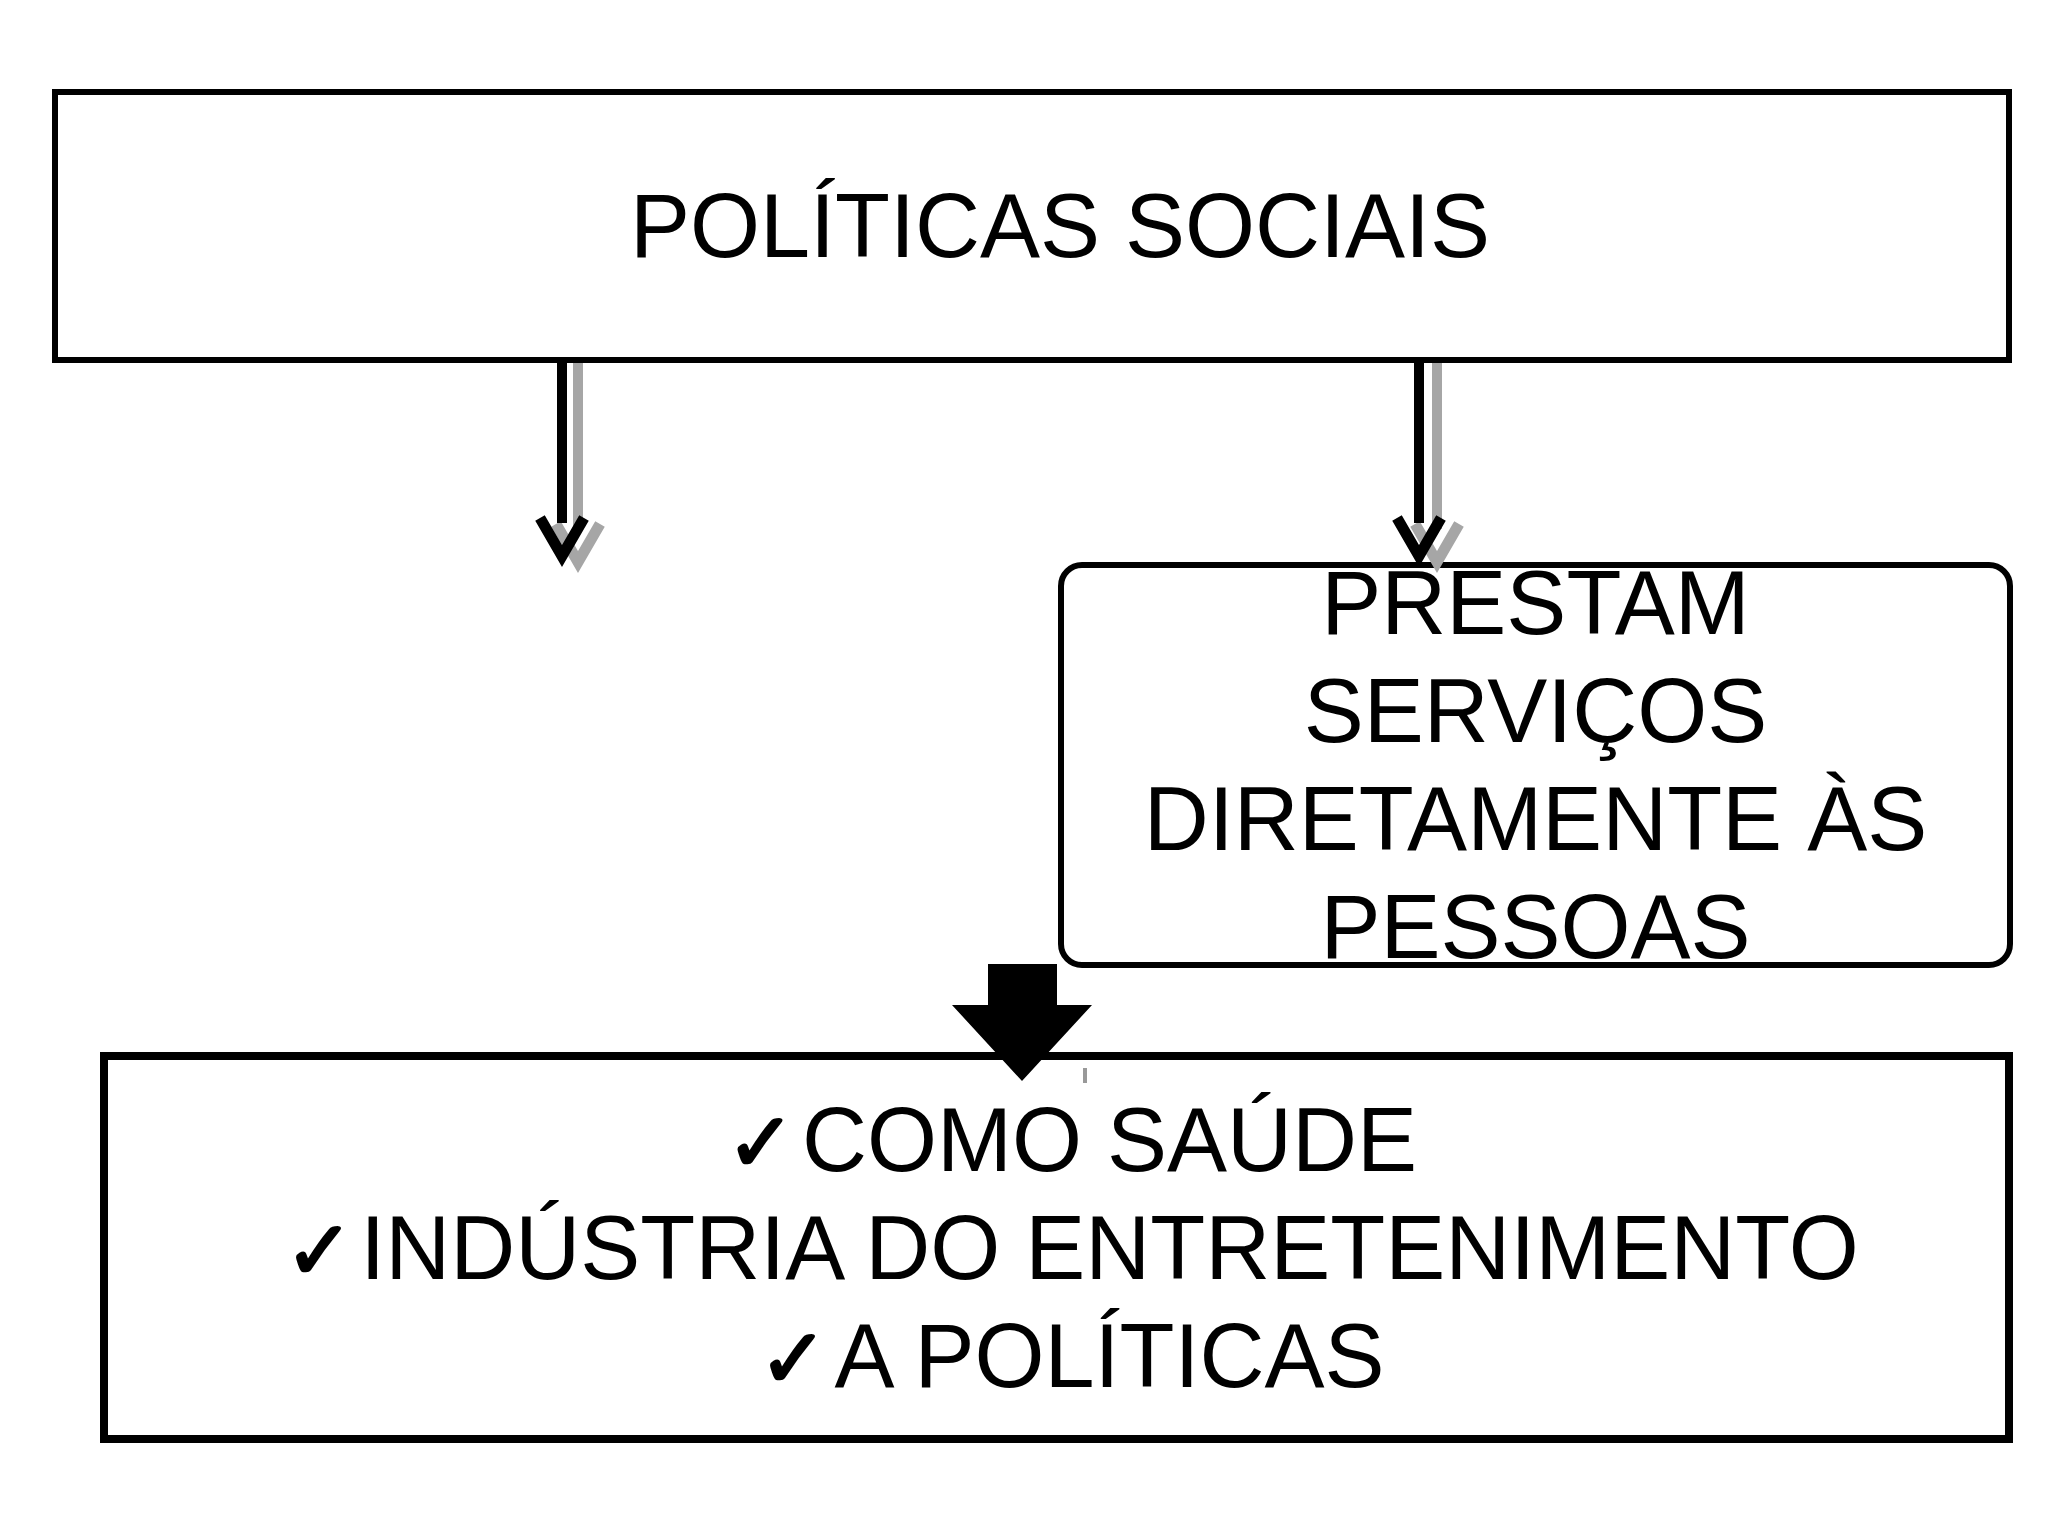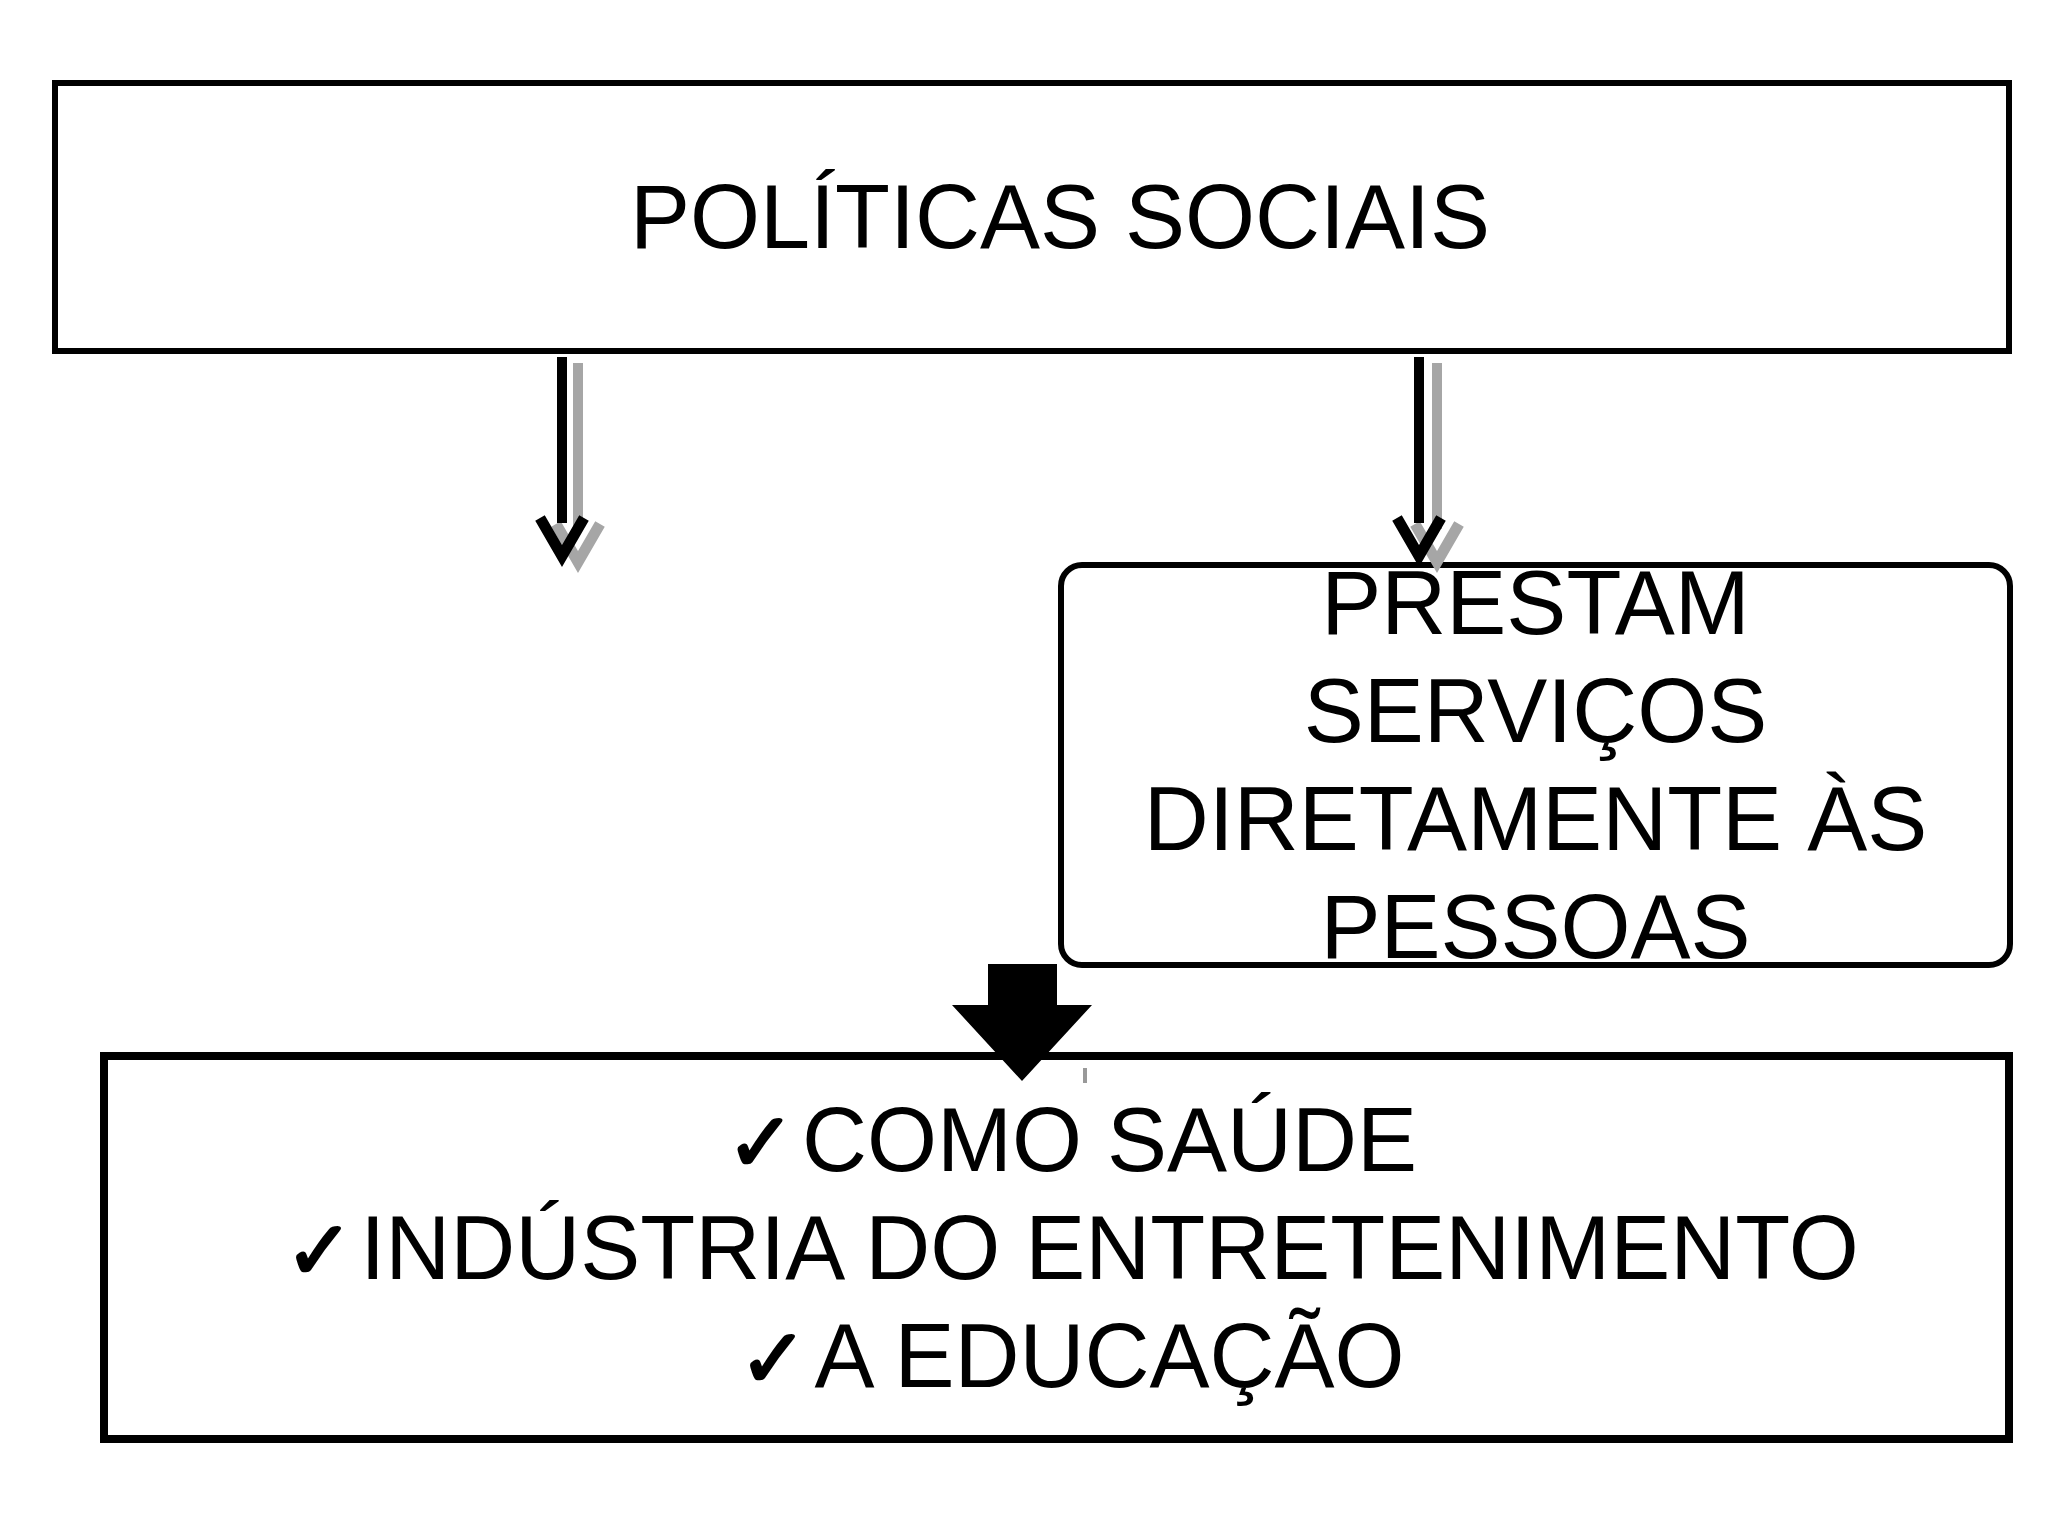--- a/index.html
+++ b/index.html
@@ -26,21 +26,21 @@
     justify-content:center;
     text-align:center;
     box-sizing:border-box;
   }
   .box .txt{
     white-space:pre-line;
     font-size:90px;
     line-height:108px;
     color:var(--ink);
   }
-  #top-box{left:52px;top:80px;width:1960px;height:274px;}
+  #top-box{left:52px;top:89px;width:1960px;height:274px;}
   #top-box .txt{padding-left:56px;}
   #left-box{left:103px;top:562px;width:884px;height:406px;}
   #right-box{left:1058px;top:562px;width:955px;height:406px;border-radius:24px;}
   #bottom-box{
     left:100px;top:1052px;width:1913px;height:391px;
     border-width:8px;
     justify-content:flex-start;
     text-align:center;
   }
   .check-list{
@@ -87,21 +87,21 @@
 
   <div class="box" id="bottom-box">
     <div class="check-list">
       <div class="check-row">
         <span class="check">✓</span><span class="check-label">COMO SAÚDE</span>
       </div>
       <div class="check-row">
         <span class="check">✓</span><span class="check-label">INDÚSTRIA DO ENTRETENIMENTO</span>
       </div>
       <div class="check-row">
-        <span class="check">✓</span><span class="check-label">A EDUCAÇÃO</span>
+        <span class="check">✓</span><span class="check-label">A POLÍTICAS</span>
       </div>
     </div>
   </div>
 
   <svg class="overlay" width="2048" height="1536" viewBox="0 0 2048 1536">
 
     <g stroke="var(--shadow-gray)" fill="none">
       <line x1="578" y1="363" x2="578" y2="529" stroke-width="10"></line>
       <polyline points="556,524 578,562 600,524" stroke-width="11"></polyline>
     </g>

